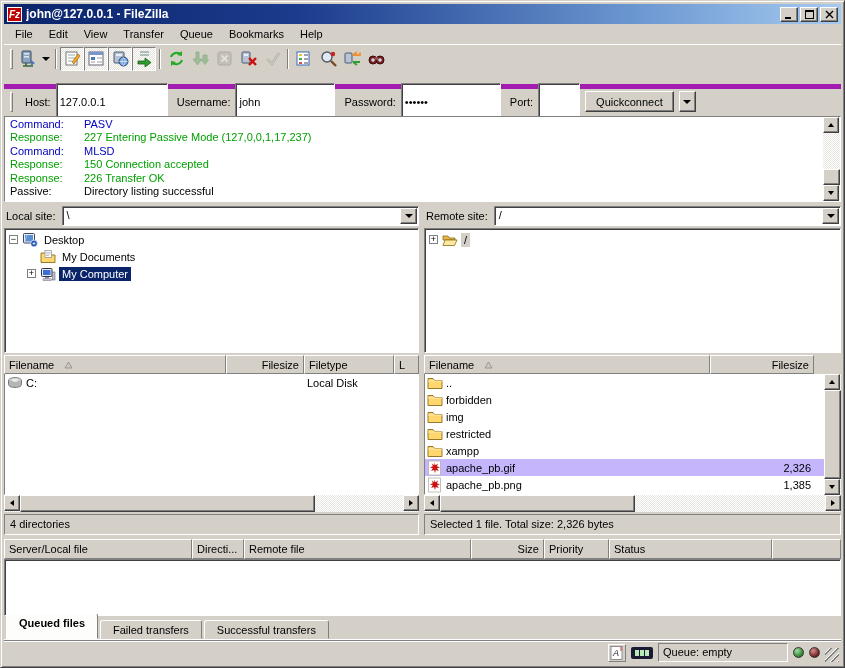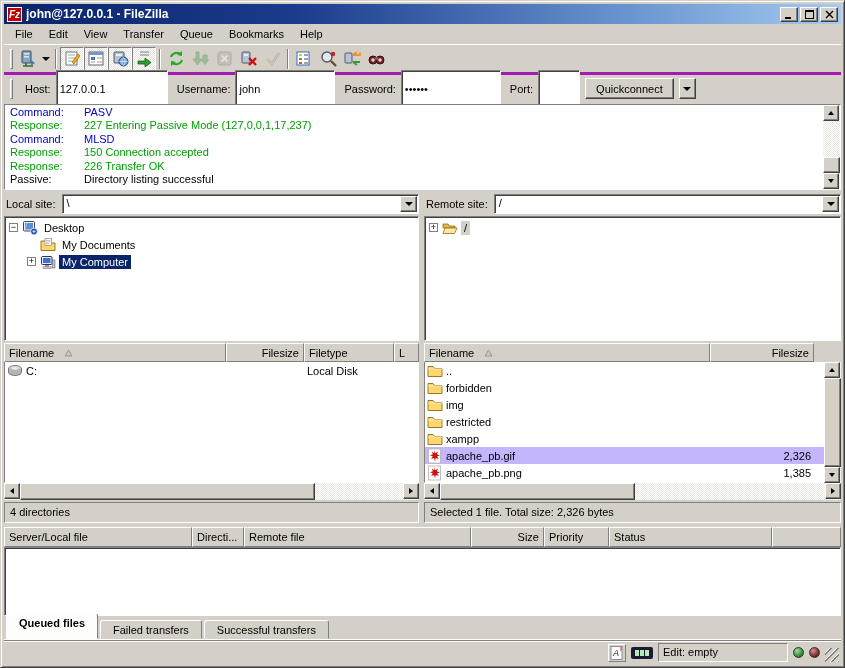--- a/index.html
+++ b/index.html
@@ -42,21 +42,21 @@
   .tb-btn svg{ width:17px; height:17px; display:block; }
   .tb-btn.toggled{ border-color:#808080 #fff #fff #808080;
     background-color:#e6e3dc;
     background-image:linear-gradient(45deg,#fff 25%,transparent 25%,transparent 75%,#fff 75%),
                      linear-gradient(45deg,#fff 25%,transparent 25%,transparent 75%,#fff 75%);
     background-size:2px 2px; background-position:0 0,1px 1px; }
   .tb-drop{ width:12px; height:24px; display:flex; align-items:center; justify-content:center; }
 
   
   .quickbar{ height:30px; flex:0 0 30px; display:flex; align-items:center; gap:5px; padding:0 3px;
-    border-top:3px solid #a21caf; }
+    border-top:5px solid #a21caf;margin-top:12px; }
   .quickbar label{ margin-left:4px; }
   .txt{ height:37px; background:#fff; border:1px solid; border-color:#808080 #fff #fff #808080;
     box-shadow:inset 1px 1px 0 #404040; padding:0 3px; font:inherit; }
   .btn{ height:21px; background:#d4d0c8; border:1px solid; border-color:#fff #404040 #404040 #fff;
     box-shadow:inset -1px -1px 0 #808080; padding:0 10px; font:inherit; }
   .drop-btn{ width:17px; height:21px; background:#d4d0c8; border:1px solid;
     border-color:#fff #404040 #404040 #fff; box-shadow:inset -1px -1px 0 #808080;
     display:flex; align-items:center; justify-content:center; }
   .arrow-down{ width:0; height:0; border-left:4px solid transparent;
     border-right:4px solid transparent; border-top:4px solid #000; }
@@ -644,19 +644,19 @@
           <rect x="1" y="0.5" width="11" height="13" fill="#fff" stroke="#777" stroke-width="0.8"></rect>
           <text x="3" y="10" font-size="9" font-family="Liberation Sans, sans-serif" fill="#222" font-style="italic">A</text>
           <path d="M10 2 l2 0 M10 4 l2 0" stroke="#c33" stroke-width="1"></path>
         </svg>
     </div>
     <div class="badge">
         <i></i>
         <i></i>
         <i></i>
       </div>
-    <div class="queue-status">Edit: empty</div>
+    <div class="queue-status">Queue: empty</div>
     <div class="led green"></div>
     <div class="led red"></div>
     <div class="resize-grip"></div>
   </div>
 
 </div>
 
 </body></html>

